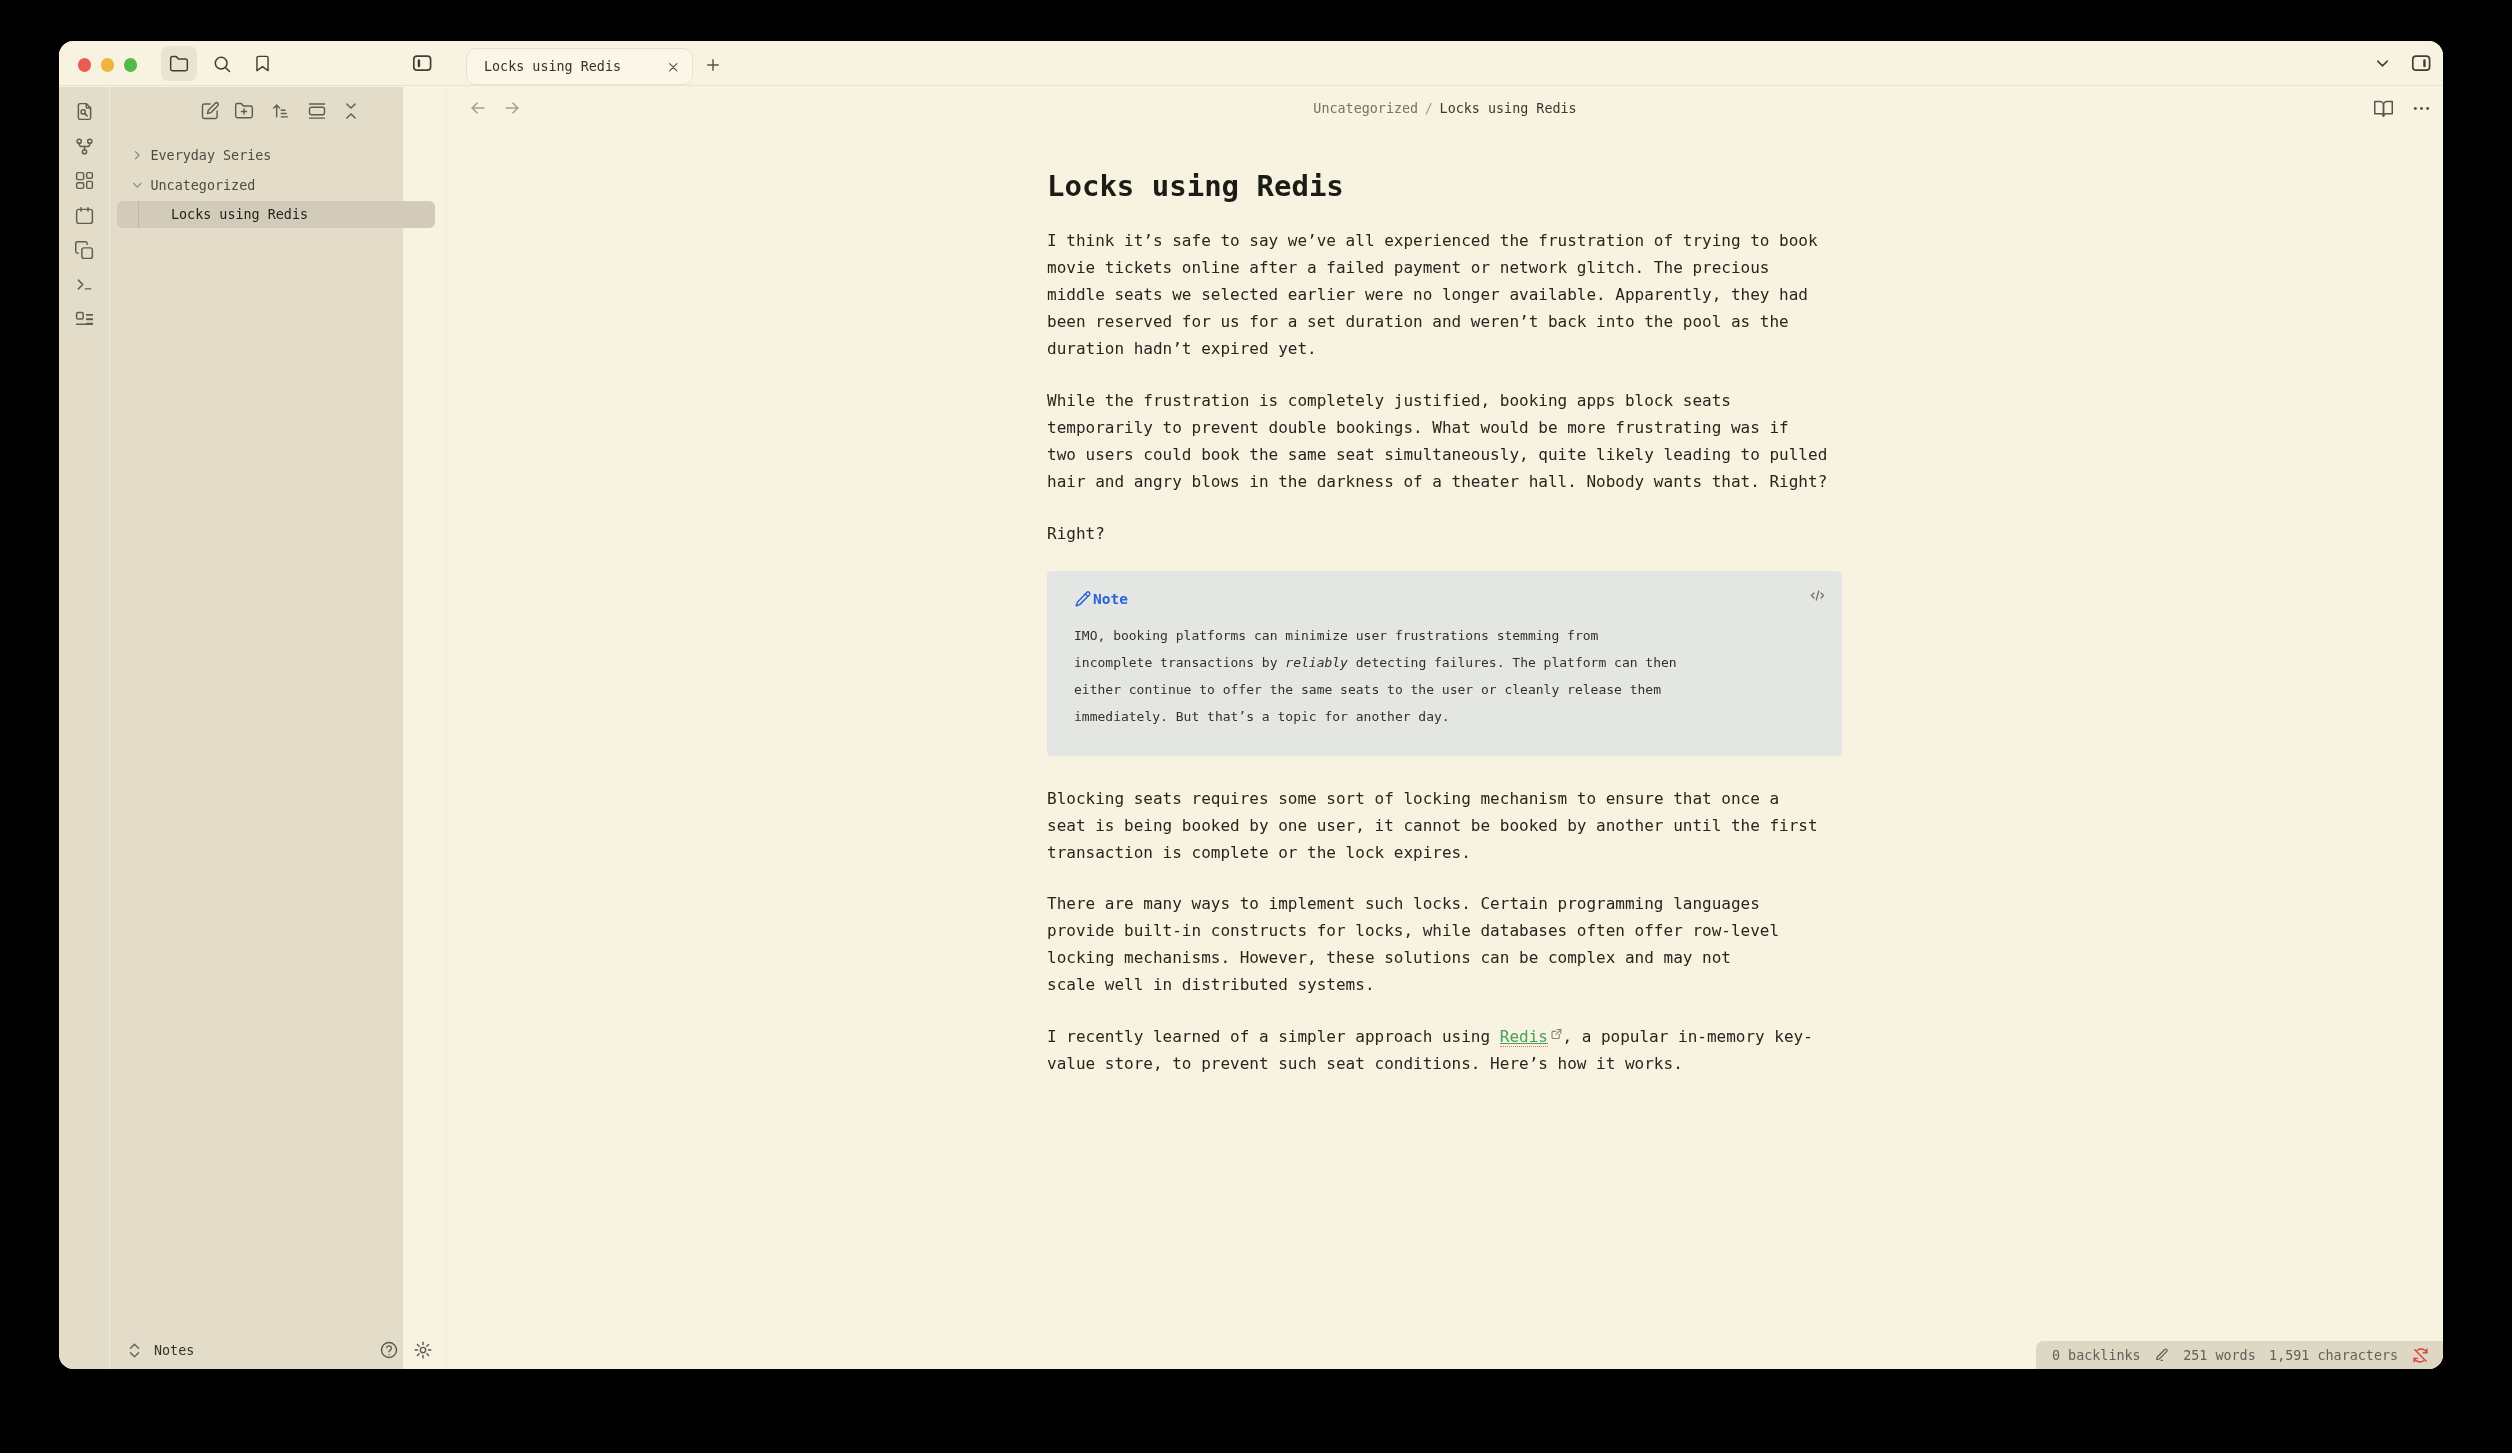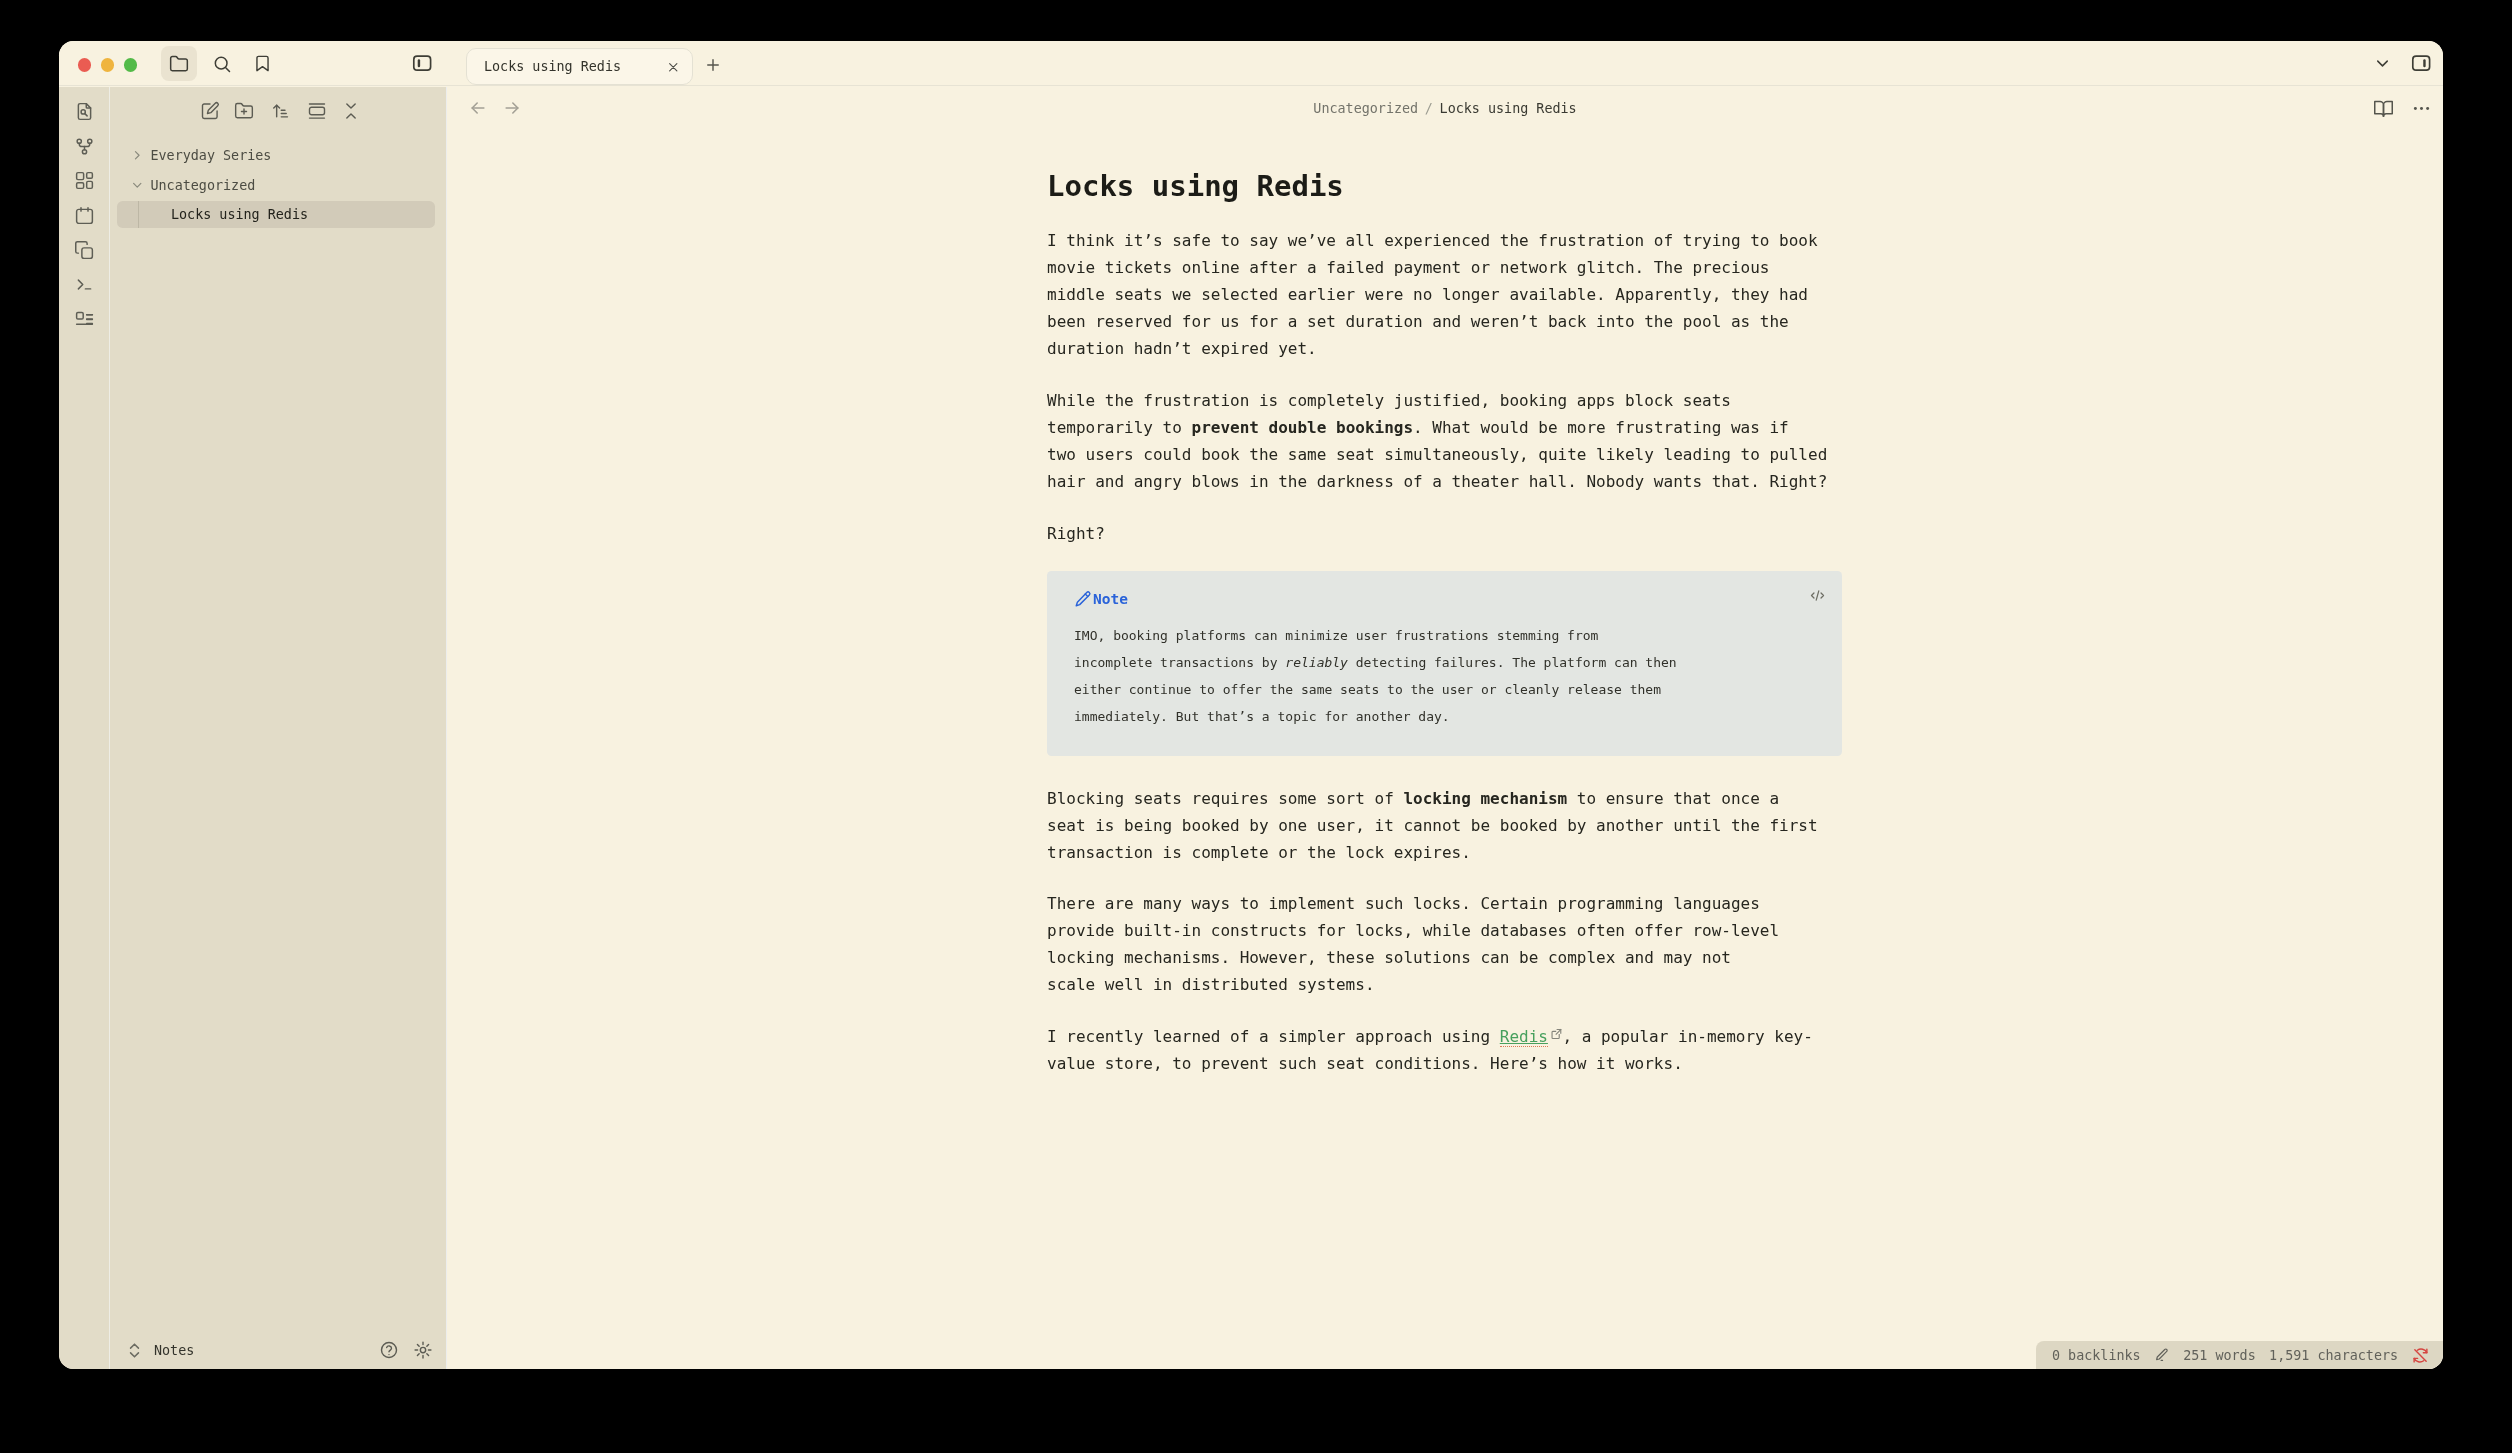--- a/index.html
+++ b/index.html
@@ -20,21 +20,21 @@
   .tb-btn.active{background:#eae3d0;}
   .tab{position:absolute;left:407px;top:7.3px;width:227px;height:37px;background:#fbf6e8;
     border:1.1px solid #e4e1d3;border-radius:10px;display:flex;align-items:center;z-index:6;}
   .tab-label{margin-left:17px;font-size:13.4px;color:#33332b;flex:1;white-space:nowrap;}
   .tab-close{width:22.4px;height:22.4px;margin-right:7.8px;display:flex;align-items:center;
     justify-content:center;color:#50504a;}
   .newtab{position:absolute;left:639px;top:9px;width:29px;height:29px;display:flex;
     align-items:center;justify-content:center;color:#55554d;}
 
   
-  .sidebar{position:absolute;left:0;top:46px;bottom:0;width:387px;background:#e2dcc8;}
+  .sidebar{position:absolute;left:0;top:46px;bottom:0;width:344px;background:#e2dcc8;}
   .rail{position:absolute;left:0;top:0;bottom:0;width:51px;border-right:1.1px solid #eeede5;}
   .rail-icon{position:absolute;left:15px;width:21px;height:21px;color:#5e5e55;}
   .side-toolbar-icon{position:absolute;top:14px;width:20px;height:20px;color:#5c5c53;}
   .tree-row{position:absolute;left:58px;width:318px;height:30px;display:flex;align-items:center;
     font-size:13.4px;color:#4c4c43;}
   .tree-chevron{width:14.5px;height:14.5px;color:#8a8a7d;margin-left:13.4px;margin-right:5.6px;flex:0 0 auto;}
   .tree-row.selected{height:27px;background:#d2cbb9;border-radius:5.6px;color:#23231c;}
   .indent-guide{position:absolute;left:21px;top:0;bottom:0;width:1.1px;background:#bdb7a5;}
   .file-label{margin-left:54px;}
   .vault{position:absolute;left:0;right:0;bottom:0;height:38px;}
@@ -52,21 +52,21 @@
     justify-content:center;font-size:13.4px;gap:6.7px;}
   .crumb-folder{color:#73736a;}
   .crumb-sep{color:#9d9d92;}
   .crumb-file{color:#3a3a32;}
   .ed-action{position:absolute;top:10.6px;width:21px;height:21px;color:#55554d;}
 
   .content{position:absolute;left:0;top:43px;right:0;bottom:0;overflow:hidden;}
   .doc{position:absolute;left:600px;top:38px;width:795px;color:#26261f;}
   .doc h1{font-size:29px;line-height:37px;margin:0 0 22.4px 0;font-weight:700;color:#1c1c17;}
   .para{font-size:16px;line-height:27px;margin:0 0 24.6px 0;white-space:nowrap;}
-  .b{font-weight:700;text-align:center;}
+  .b{font-weight:400;text-align:center;}
   .i{font-style:italic;}
   .link{color:#47a05d;text-decoration:underline;text-decoration-thickness:1.1px;
     border-bottom:1.7px dotted #dd7a58;cursor:pointer;}
   .ext-icon{display:inline-block;vertical-align:1.1px;margin-left:2.2px;color:#84847b;}
 
   .callout{position:relative;background:#e3e6e2;border-radius:4.5px;padding:19px 26px 26px 27px;
     margin:2.2px 0 29px 0;}
   .callout-head{display:flex;align-items:center;gap:1px;margin-bottom:13.4px;}
   .callout-title{font-size:14.5px;font-weight:700;color:#2a63d9;}
   .callout-pencil{width:18px;height:18px;color:#2a63d9;}

